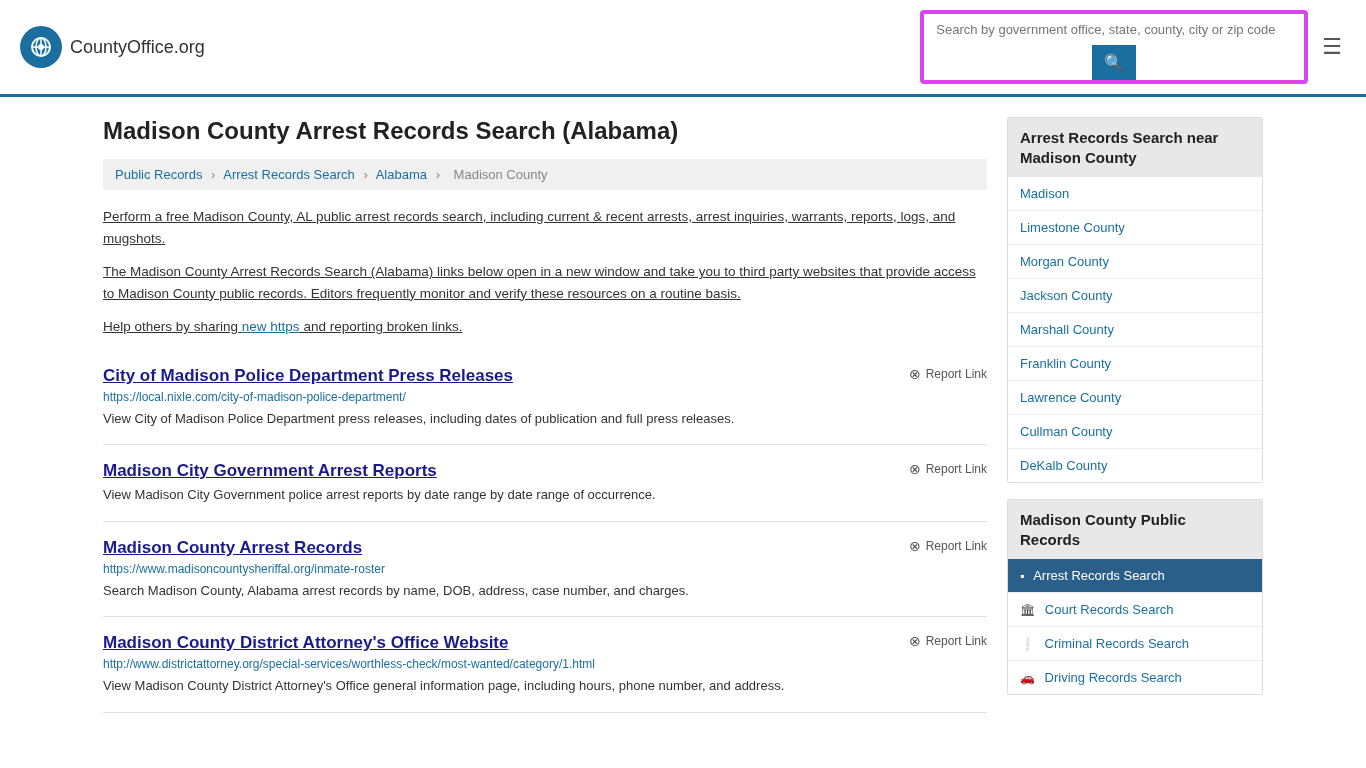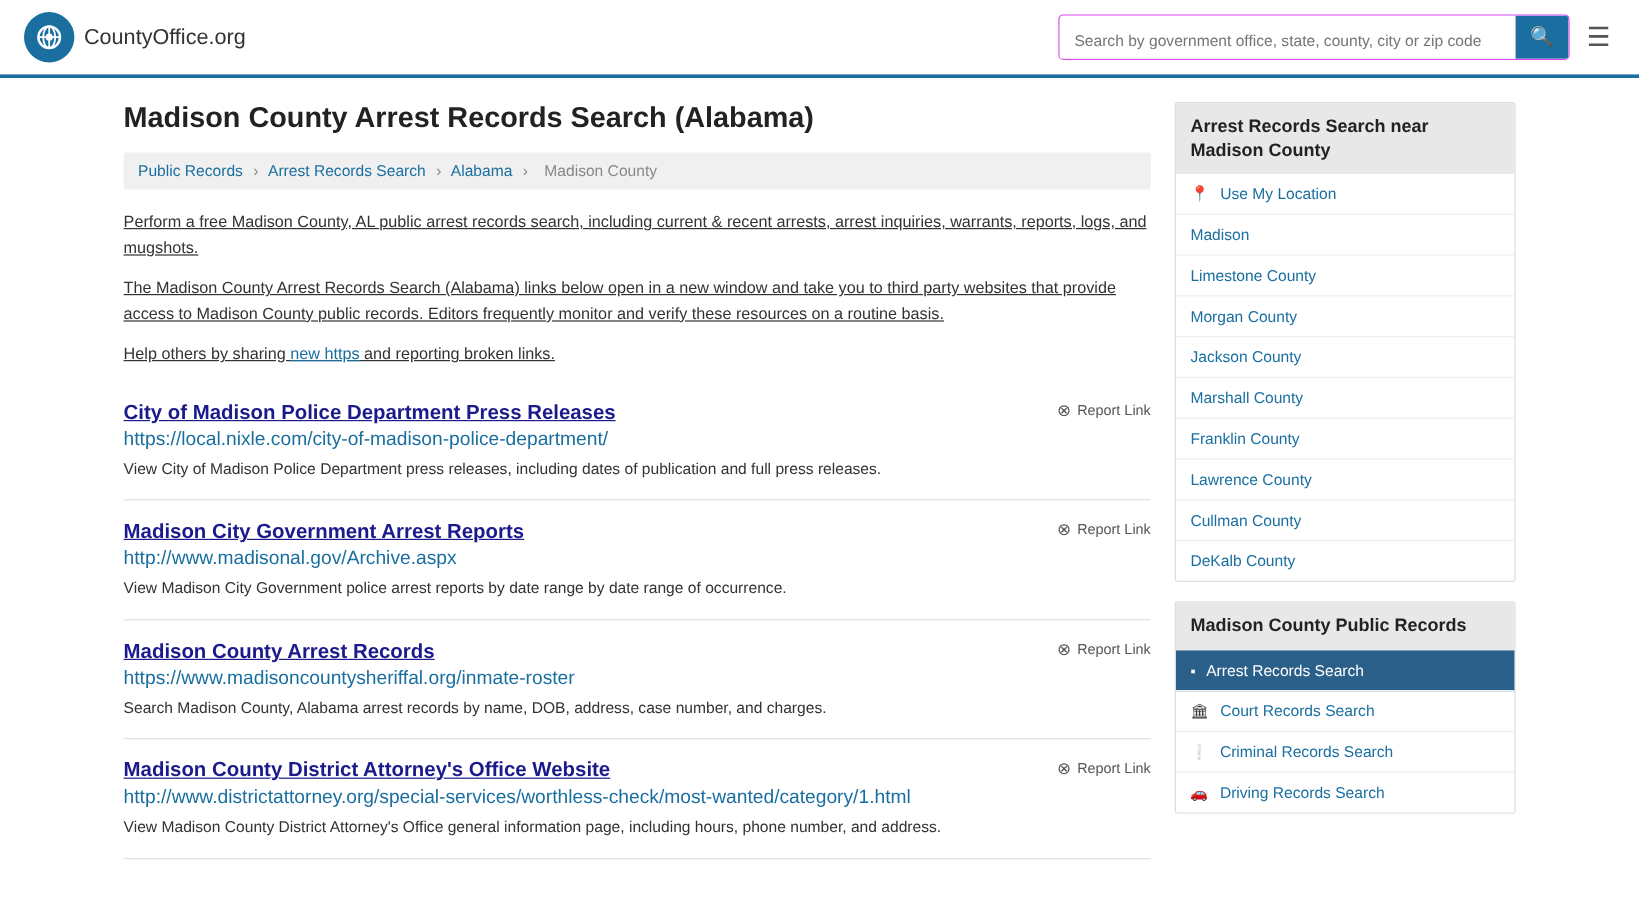--- a/index.html
+++ b/index.html
@@ -39,24 +39,25 @@
       color: #333;
       font-weight: normal;
     }
     .header-right {
       display: flex;
       align-items: center;
       gap: 10px;
     }
     .search-bar {
       display: flex;
-      align-items: flex-end;
-      border: 1px solid #d946ef;
+      align-items: center;
+      border: 4px solid #d946ef;
       border-radius: 4px;
       overflow: hidden;
+      flex-direction: column;
     }
     .search-bar input {
       width: 380px;
       padding: 8px 12px;
       border: none;
       outline: none;
       font-size: 13px;
       color: #999;
     }
     .search-bar button {
@@ -150,33 +151,33 @@
       gap: 5px;
       font-size: 12px;
       color: #555;
       cursor: pointer;
       white-space: nowrap;
     }
     .report-icon {
       font-size: 14px;
     }
     .result-url {
-      font-size: 16px;
+      font-size: 12px;
       color: #1a6fa0;
       margin-bottom: 5px;
     }
     .result-desc {
       font-size: 13px;
       color: #333;
       line-height: 1.5;
     }
 
     
     .sidebar {
-      width: 284px;
+      width: 256px;
       flex-shrink: 0;
     }
     .sidebar-section {
       border: 1px solid #ddd;
       margin-bottom: 16px;
       border-radius: 2px;
     }
     .sidebar-header {
       background: #e8e8e8;
       padding: 10px 12px;
@@ -283,21 +284,20 @@
     </div>
 
     <div class="result-card">
       <div class="result-header">
         <span class="result-title">Madison City Government Arrest Reports</span>
         <span class="report-link">
           <span class="report-icon">⊗</span>
           <span>Report Link</span>
         </span>
       </div>
-      <div class="result-url">http://www.madisonal.gov/Archive.aspx</div>
       <div class="result-desc">View Madison City Government police arrest reports by date range by date range of occurrence.</div>
     </div>
 
     <div class="result-card">
       <div class="result-header">
         <span class="result-title">Madison County Arrest Records</span>
         <span class="report-link">
           <span class="report-icon">⊗</span>
           <span>Report Link</span>
         </span>
@@ -318,24 +318,20 @@
       <div class="result-desc">View Madison County District Attorney's Office general information page, including hours, phone number, and address.</div>
     </div>
 
   </div>
 
   <div class="sidebar">
 
     <div class="sidebar-section">
       <div class="sidebar-header">Arrest Records Search near Madison County</div>
 
-      <div class="sidebar-item">
-        <span class="location-icon">📍</span>
-        <a href="#">Use My Location</a>
-      </div>
 
       <div class="sidebar-item"><a href="#">Madison</a></div>
       <div class="sidebar-item"><a href="#">Limestone County</a></div>
       <div class="sidebar-item"><a href="#">Morgan County</a></div>
       <div class="sidebar-item"><a href="#">Jackson County</a></div>
       <div class="sidebar-item"><a href="#">Marshall County</a></div>
       <div class="sidebar-item"><a href="#">Franklin County</a></div>
       <div class="sidebar-item"><a href="#">Lawrence County</a></div>
       <div class="sidebar-item"><a href="#">Cullman County</a></div>
       <div class="sidebar-item"><a href="#">DeKalb County</a></div>

